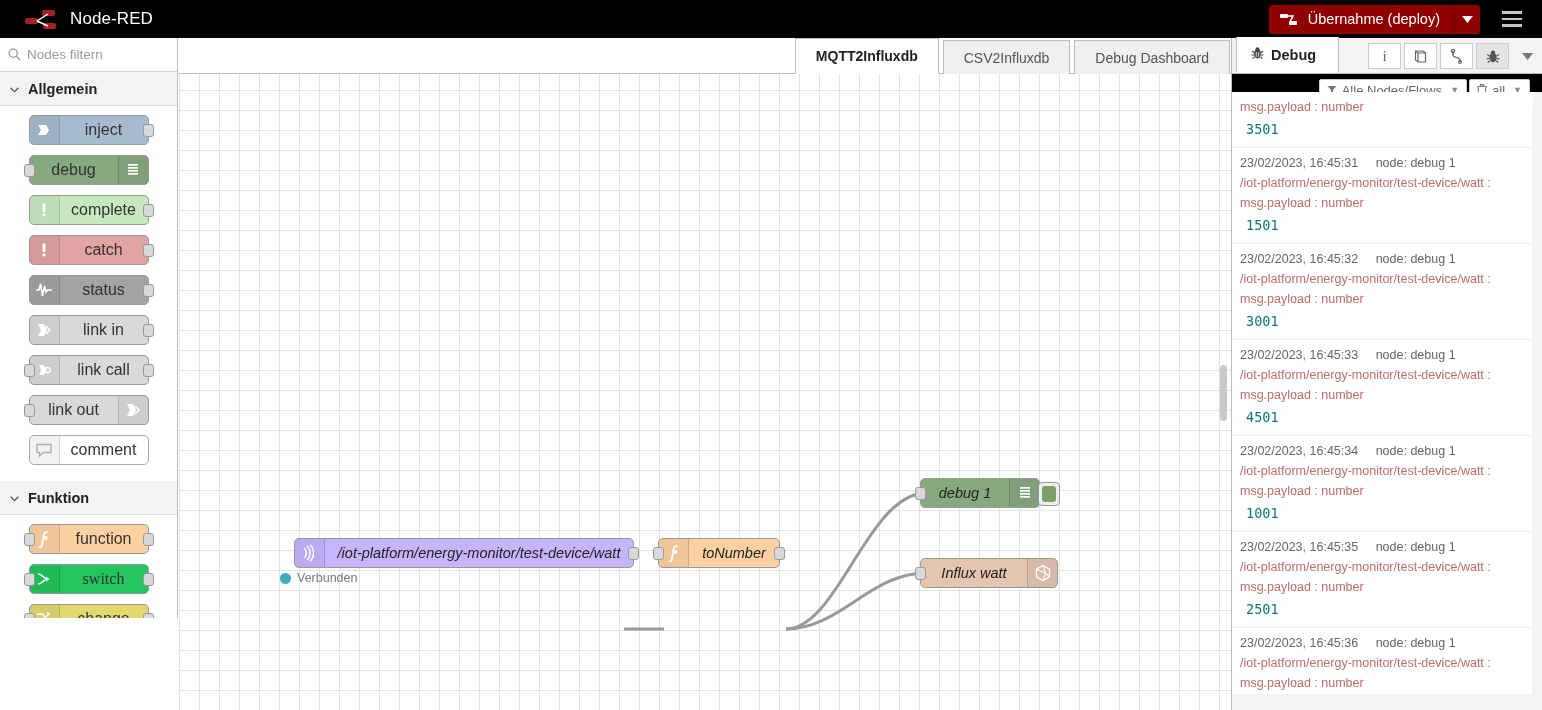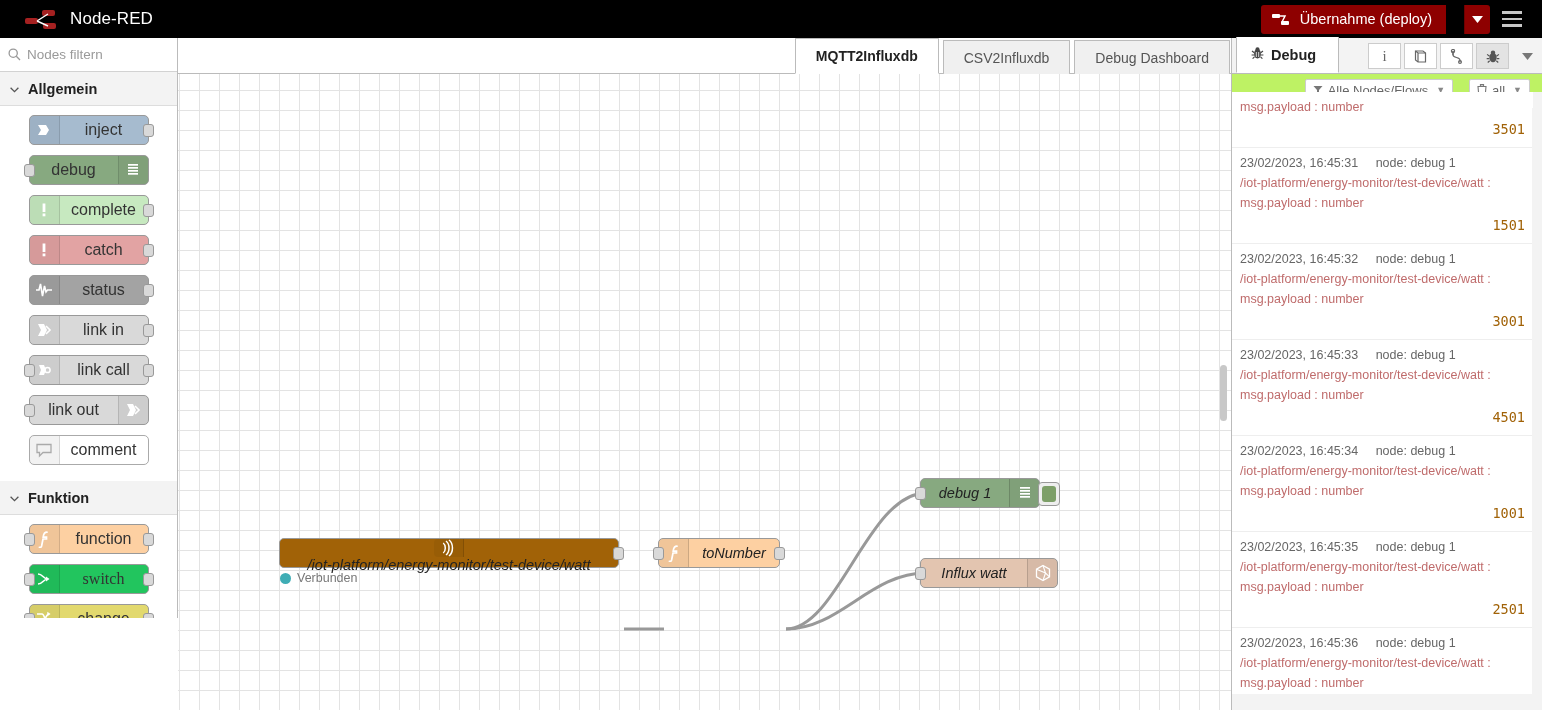--- a/index.html
+++ b/index.html
@@ -20,22 +20,22 @@
   }
   #brand { display: flex; align-items: center; padding-left: 24px; }
   #brand .logo { width: 38px; height: 22px; position: relative; }
   #brand .logo svg { display: block; }
   #brand .title {
     color: #fff; font-size: 17px; margin-left: 8px; letter-spacing: .1px;
     font-family: "Liberation Sans", sans-serif;
   }
   #header .spacer { flex: 1; }
   #deploy-group {
-    display: flex; align-items: stretch; height: 29px; margin-right: 0;
-    border-radius: 3px; overflow: hidden; gap: 18px;
+    display: flex; align-items: stretch; height: 29px; margin-right: 10px;
+    border-radius: 3px; overflow: hidden;
   }
   #deploy-btn {
     background: #8e0000; color: #fff; display: flex; align-items: center;
     padding: 0 14px 0 11px; font-size: 14.5px; border: none; cursor: pointer;
     gap: 9px;
   }
   #deploy-btn .dicon { display: flex; }
   #deploy-caret {
     background: #8e0000; color: #fff; width: 26px;
     display: flex; align-items: center; justify-content: center;
@@ -185,43 +185,43 @@
     width: 33px; height: 26px; border: 1px solid #ccc; background: #fff;
     display: flex; align-items: center; justify-content: center;
     margin-right: 3px; margin-bottom: 4px; cursor: pointer; color: #666;
   }
   .sb-icobtn.active { background: #e3e3e3; }
   .sb-caret {
     width: 30px; height: 26px; display: flex; align-items: center;
     justify-content: center; color: #777; margin-bottom: 4px; cursor: pointer;
   }
   #sb-toolbar {
-    height: 33px; background: #bef264; display: flex; align-items: center;
-    justify-content: flex-end; gap: 16px; padding-right: 12px;
+    height: 33px; background: #000000; display: flex; align-items: center;
+    justify-content: flex-end; gap: 2px; padding-right: 12px;
     border-bottom: 1px solid #ddd;
   }
   .sb-drop {
     height: 23px; border: 1px solid #ccc; background: #fff; border-radius: 2px;
     display: flex; align-items: center; gap: 5px; padding: 0 7px;
     font-size: 13px; color: #666; cursor: pointer;
   }
   .sb-drop .dcaret { color: #888; font-size: 9px; margin-left: 3px; }
 
   #debug-list {
     position: absolute; top: 54px; left: 0; width: 311px; height: 602px;
     background: #fff; overflow: hidden; border-right: 10px solid #f3f3f3;
   }
   .dbg-msg { border-bottom: 1px solid #eee; padding: 5px 8px 7px 8px; background: #fff; }
   .dbg-meta { font-size: 12.5px; color: #666; padding: 3px 0; }
   .dbg-meta .dnode { margin-left: 14px; }
   .dbg-topic { font-size: 12.5px; color: #bf6b6b; padding: 3px 0; word-break: break-all; }
   .dbg-prop { font-size: 12.5px; color: #bf6b6b; padding: 3px 0; }
   .dbg-value {
     font-family: "DejaVu Sans Mono", monospace; font-size: 13.5px;
-    color: #a16207; padding: 4px 0 3px 6px; text-align: right;
+    color: #0f766e; padding: 4px 0 3px 6px;
   }
   #sb-scroll {
     position: absolute; right: 0; top: 70px; width: 10px; height: 602px;
     background: #f3f3f3;
   }
 </style>
 </head>
 <body>
 
 <div id="app">
@@ -458,21 +458,21 @@
   </div>
 
   <div id="canvas-wrap">
     <div id="grid"></div>
     <svg id="wires" width="1053" height="636" style="position:absolute;inset:0;pointer-events:none">
       <path d="M446 555 C464 555, 468 555, 486 555" stroke="#999" stroke-width="3" fill="none"></path>
       <path d="M608 555 C660 555, 690 419, 748 419" stroke="#999" stroke-width="3" fill="none"></path>
       <path d="M608 555 C662 555, 692 499, 748 499" stroke="#999" stroke-width="3" fill="none"></path>
     </svg>
     <div id="flow-nodes">
-        <div class="fnode" style="left: 101px; top: 464px; width: 340px; background: #a16207; flex-direction: column;">
+        <div class="fnode" style="left: 116px; top: 464px; width: 340px; background: #c4b5fd;">
           <div class="icon-box left">
             <svg width="18" height="18" viewBox="0 0 18 18">
               <path d="M6 2 C10 5 10 13 6 16" fill="none" stroke="#fff" stroke-width="1.5"></path>
               <path d="M3.2 4 C6 6 6 12 3.2 14" fill="none" stroke="#fff" stroke-width="1.5"></path>
               <path d="M9 1 C13.6 4.5 13.6 13.5 9 17" fill="none" stroke="#fff" stroke-width="1.5"></path>
             </svg>
           </div>
           <div class="nlabel">/iot-platform/energy-monitor/test-device/watt</div>
           <span class="port out"></span>
         </div>

